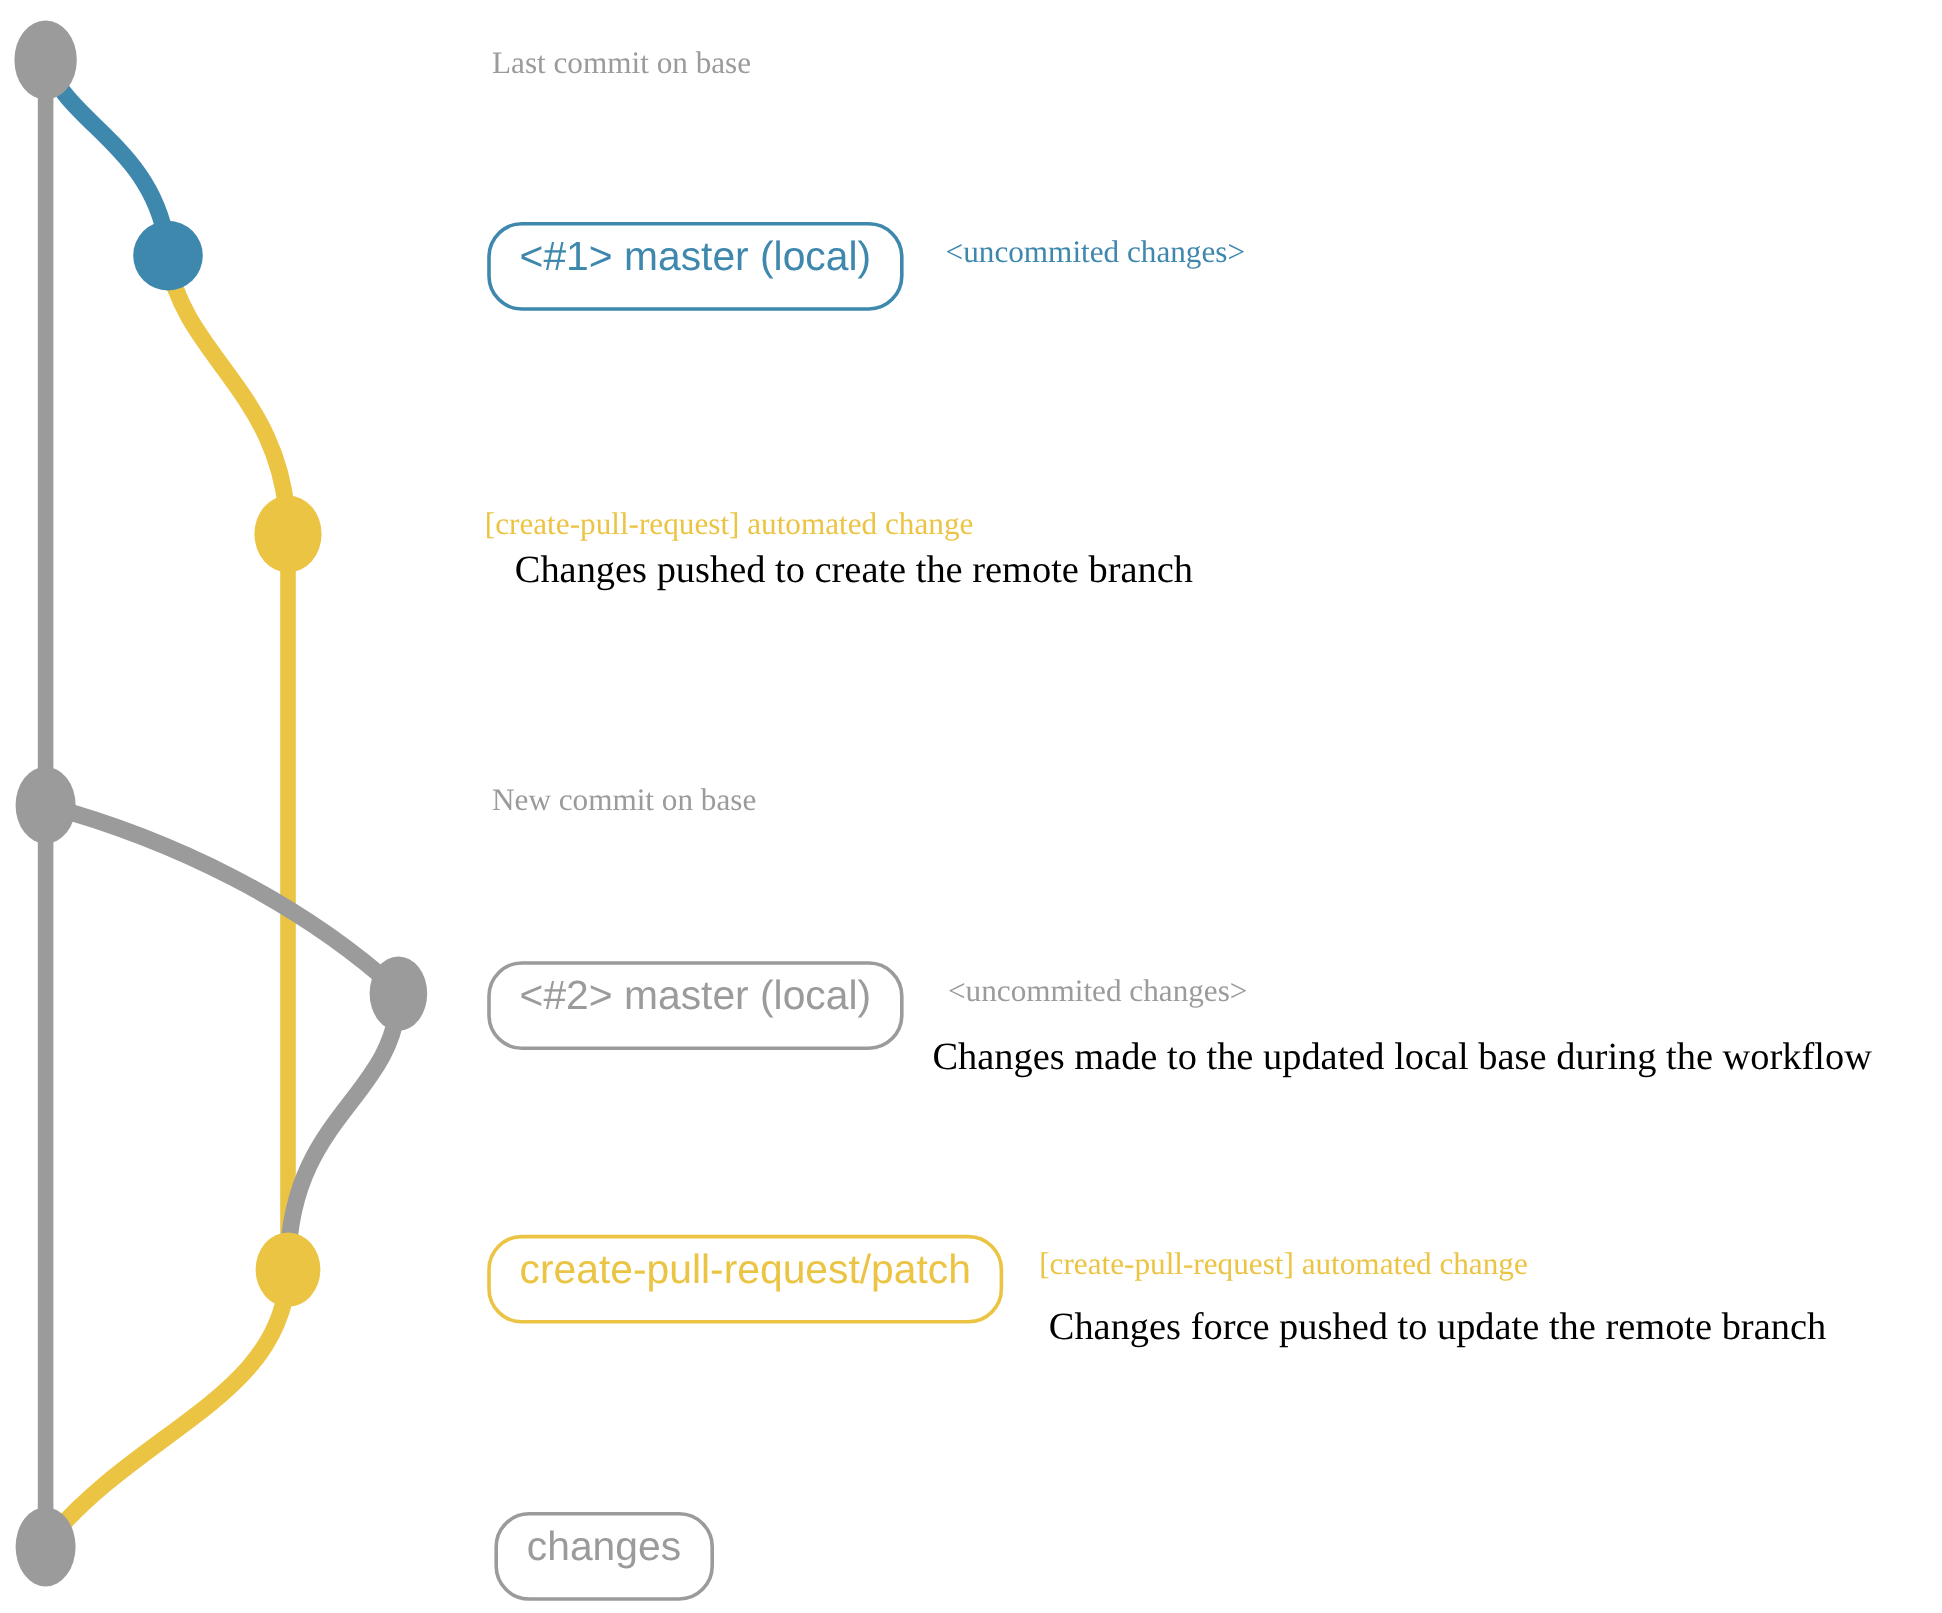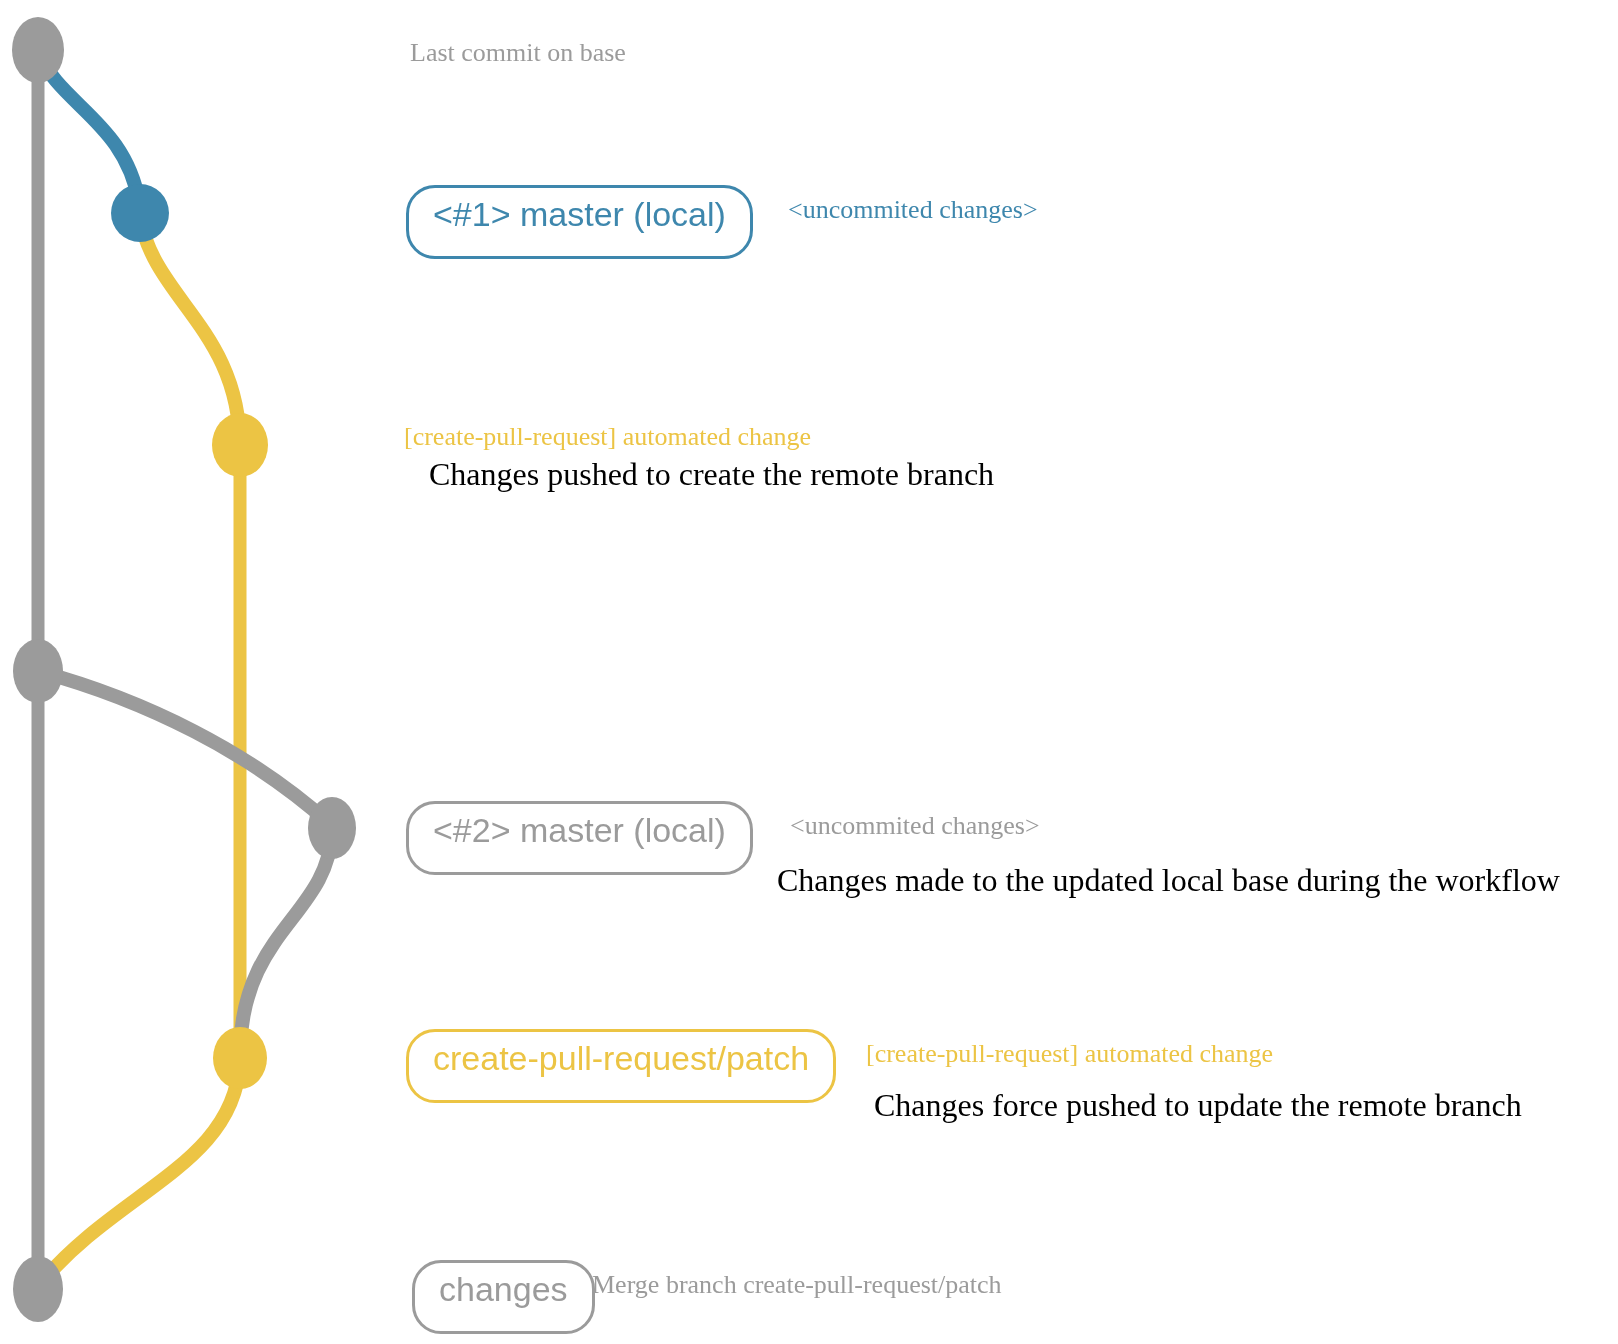--- a/index.html
+++ b/index.html
@@ -74,25 +74,25 @@
   </svg>
 
   <div class="txt sans34 c-gray" style="left:410px;top:40px;">Last commit on base</div>
 
   <div class="badge badge-blue" style="left:406px;top:185px;">&lt;#1&gt; master (local)</div>
   <div class="txt sans34 c-blue" style="left:788px;top:197px;">&lt;uncommited changes&gt;</div>
 
   <div class="txt sans34 c-yellow" style="left:404px;top:424px;">[create-pull-request] automated change</div>
   <div class="txt serif32" style="left:429px;top:458px;">Changes pushed to create the remote branch</div>
 
+  <div class="txt sans34 c-gray" style="left:410px;top:654px;">New commit on base</div>
 
   <div class="badge badge-gray" style="left:406px;top:801px;">&lt;#2&gt; master (local)</div>
   <div class="txt sans34 c-gray" style="left:790px;top:813px;">&lt;uncommited changes&gt;</div>
   <div class="txt serif32" style="left:777px;top:864px;">Changes made to the updated local base during the workflow</div>
 
   <div class="badge badge-yellow" style="left:406px;top:1029px;">create-pull-request/patch</div>
   <div class="txt sans34 c-yellow" style="left:866px;top:1041px;">[create-pull-request] automated change</div>
   <div class="txt serif32" style="left:874px;top:1089px;">Changes force pushed to update the remote branch</div>
 
   <div class="badge badge-gray" style="left:412px;top:1260px;">changes</div>
-  <div class="txt sans34 c-gray" style="left:592px;top:1272px;">Merge branch create-pull-request/patch</div>
 
 </div>
 
 </body></html>

